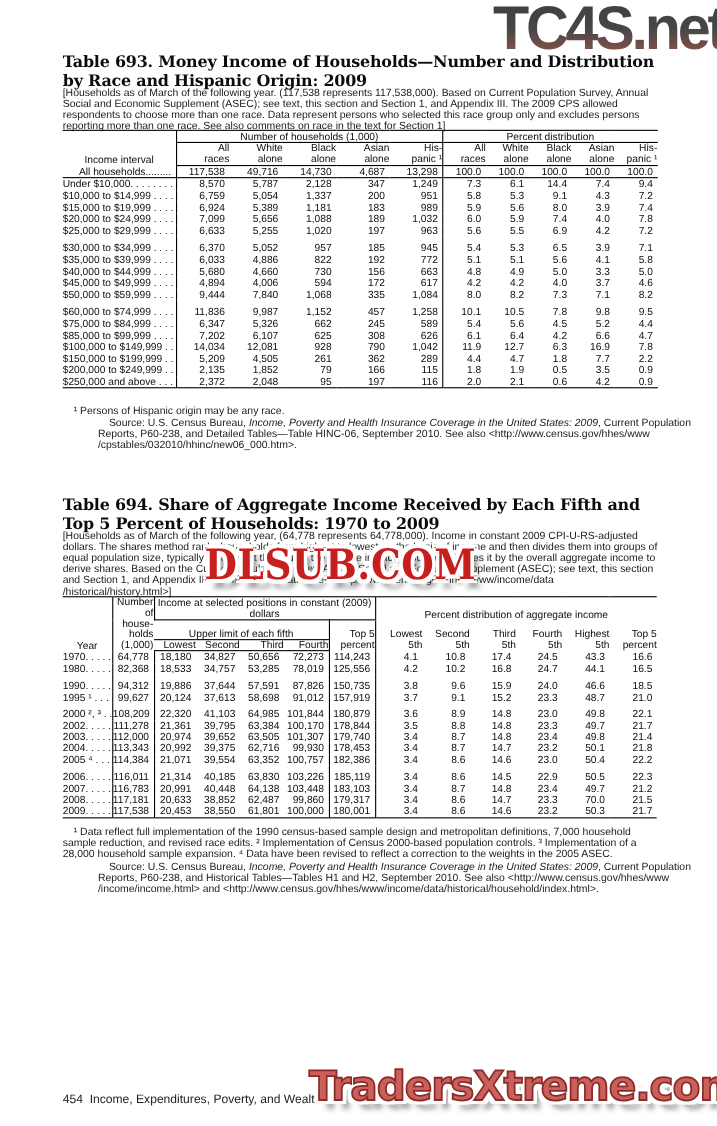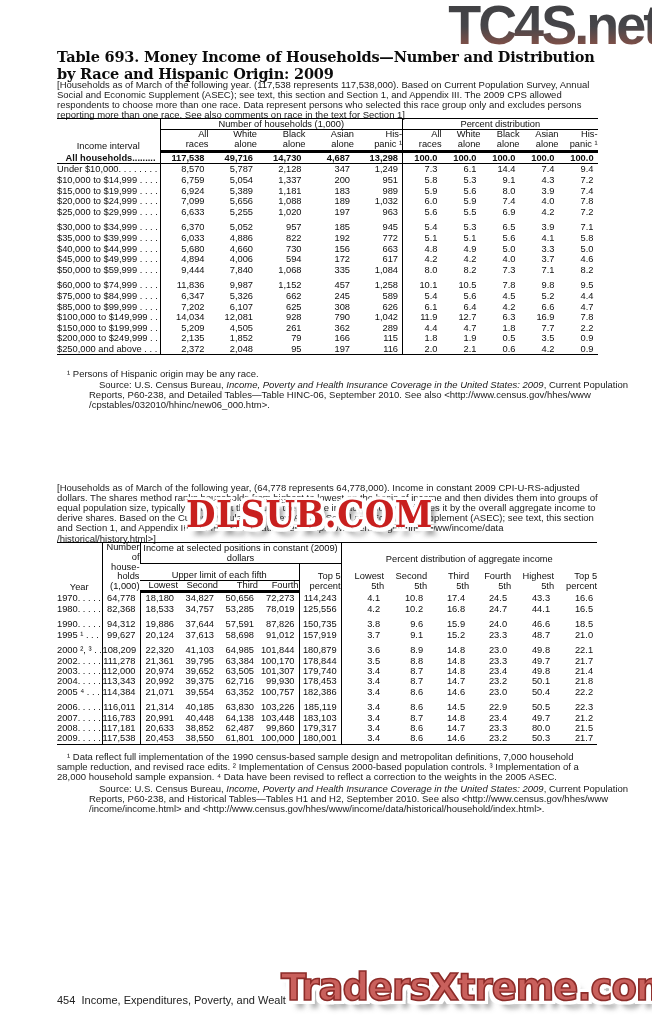--- a/index.html
+++ b/index.html
@@ -9,31 +9,31 @@
   .title{font-family:"DejaVu Serif",serif;font-weight:bold;font-size:14.5px;line-height:17.5px;
          letter-spacing:-0.2px;color:#0c0c0c;}
   .note{font-size:9.5px;line-height:10.2px;color:#1a1a1a;}
   .fnote{font-size:9.5px;line-height:10.4px;color:#1a1a1a;text-indent:10px;overflow-wrap:break-word;}
   .src{font-size:9.5px;line-height:10.4px;color:#1a1a1a;text-indent:10px;overflow-wrap:break-word;margin-left:32px;}
 
   
   table.stat{border-collapse:collapse;table-layout:fixed;font-size:9.3px;color:#0e0e0e;
              border-top:1px solid #000;border-bottom:1px solid #000;}
   table.stat th,table.stat td{padding:0;font-weight:normal;vertical-align:bottom;}
-  table.stat thead tr.lastHead th{border-bottom:3px solid #000000;}
+  table.stat thead tr.lastHead th{border-bottom:1px solid #000000;}
   th.grp{vertical-align:middle;}
   th.bb{border-bottom:1px solid #000;}
   th.col{text-align:right;padding-right:3px;line-height:9.8px;}
   .pre{white-space:pre-line;}
   .vl{border-left:1px solid #000;}
   th.stubhead{text-align:center;vertical-align:middle;}
   td.stub{text-align:left;white-space:nowrap;overflow:hidden;padding-left:1px;}
   table.stat td{text-align:right;padding-right:4px;height:10.6px;line-height:10.4px;}
   tr.gap td{padding-top:5px;}
-  tr.bold td{font-weight:bold;}
+  tr.bold td{font-weight:normal;}
   tr.rule td{border-bottom:1px solid #000;}
   #t693 td.stub{width:103px;}
   #t694 td{height:10.2px;}
 
   
   .footer-left{font-size:11px;color:#222;}
   .footer-right{font-size:9.5px;color:#222;text-align:right;}
 
   
   .wm{pointer-events:none;}
@@ -333,20 +333,21 @@
           <td>4.2</td>
           <td>0.9</td>
         </tr>
       </tbody>
   </table>
 
   <p class="abs fnote" style="left:57px;top:359px;width:546px;">¹ Persons of Hispanic origin may be any race.</p>
 
   <p class="abs src" style="left:57px;top:370px;width:546px;"><span>Source: U.S. Census Bureau, </span><i>Income, Poverty and Health Insurance Coverage in the United States: 2009</i><span>, Current Population Reports, P60-238, and Detailed Tables—Table HINC-06, September 2010. See also &lt;http://www.census.gov/hhes/www /cpstables/032010/hhinc/new06_000.htm&gt;.</span></p>
 
+  <h1 class="abs title" style="left:57px;top:441px;width:548px;">Table 694. Share of Aggregate Income Received by Each Fifth and Top 5 Percent of Households: 1970 to 2009</h1>
 
   <p class="abs note" style="left:57px;top:473px;width:546px;">[Households as of March of the following year, (64,778 represents 64,778,000). Income in constant 2009 CPI-U-RS-adjusted dollars. The shares method ranks households from highest to lowest on the basis of income and then divides them into groups of equal population size, typically quintiles. It then sums the income in each group and divides it by the overall aggregate income to derive shares. Based on the Current Population Survey, Annual Social and Economic Supplement (ASEC); see text, this section and Section 1, and Appendix III. For more information see &lt;http://www.census.gov/hhes/www/income/data /historical/history.html&gt;]</p>
 
   <table id="t694" class="abs stat" style="left:57px;top:542px;width:540px;">
     <colgroup>
       <col style="width:45px;">
         <col style="width:38px;">
       <col style="width:38px;">
         <col style="width:40px;">
         <col style="width:40px;">
@@ -565,21 +566,21 @@
           <td class="vl">117,181</td>
           <td class="vl">20,633</td>
           <td>38,852</td>
           <td>62,487</td>
           <td>99,860</td>
           <td class="vl">179,317</td>
           <td class="vl">3.4</td>
           <td>8.6</td>
           <td>14.7</td>
           <td>23.3</td>
-          <td>80.0</td>
+          <td>70.0</td>
           <td>21.5</td>
         </tr>
         <tr>
           <td class="stub">2009. . . . . .</td>
           <td class="vl">117,538</td>
           <td class="vl">20,453</td>
           <td>38,550</td>
           <td>61,801</td>
           <td>100,000</td>
           <td class="vl">180,001</td>

